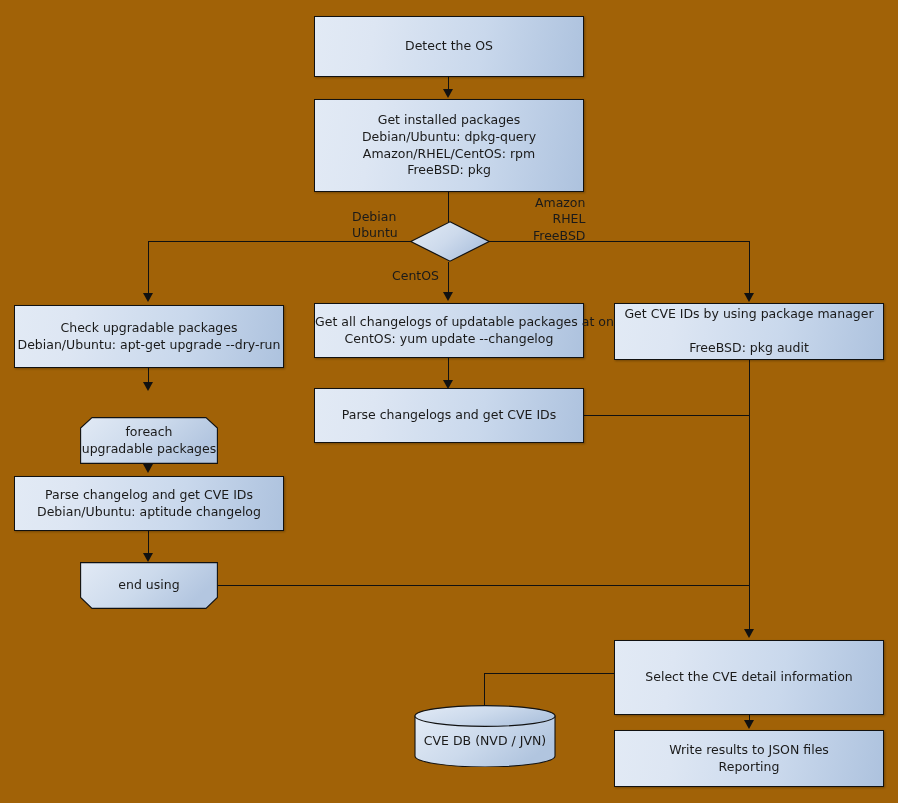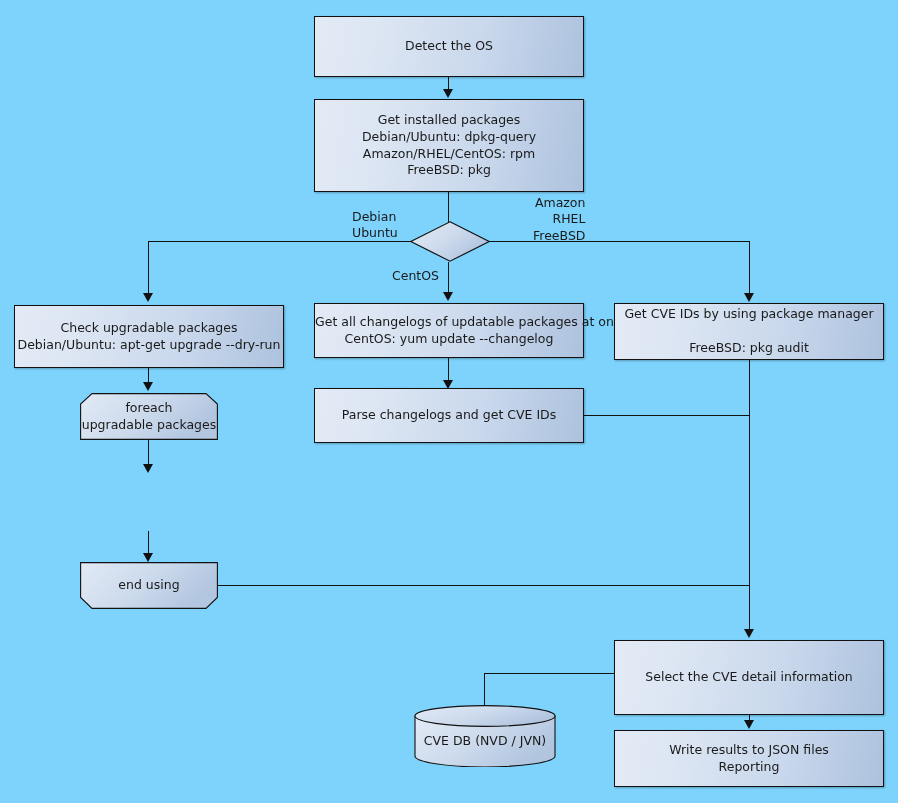--- a/index.html
+++ b/index.html
@@ -7,21 +7,21 @@
     padding: 0;
     background: #ffffff;
   }
   body {
     font-family: "DejaVu Sans", "Liberation Sans", sans-serif;
   }
   #canvas {
     position: relative;
     width: 898px;
     height: 803px;
-    background: #7dd3fc;
+    background: #a16207;
     overflow: hidden;
   }
   .node {
     position: absolute;
     box-sizing: border-box;
     display: flex;
     align-items: center;
     justify-content: center;
     text-align: center;
     color: #1a1a1a;
@@ -37,20 +37,21 @@
   }
   .node .txt {
     display: block;
     width: 100%;
   }
   
   .loop-start {
     border: none;
     background: none;
     box-shadow: none;
+    margin-top: 24px;
   }
   .loop-start .shape,
   .loop-end .shape,
   .diamond .shape,
   .cylinder .shape {
     position: absolute;
     left: 0; top: 0;
     width: 100%; height: 100%;
     z-index: -1;
   }
@@ -191,20 +192,26 @@
         </linearGradient>
       </defs>
       <polygon points="12,0.6 126,0.6 137.4,11 137.4,46.4 0.6,46.4 0.6,11" fill="url(#gloop1)" stroke="#111111" stroke-width="1.1"></polygon>
     </svg>
     <span class="txt">
       <span>foreach</span><br>
       <span>upgradable  packages</span>
     </span>
   </div>
 
+  <div class="node box" style="left:14px; top:476px; width:270px; height:55px;">
+    <span class="txt">
+      <span>Parse changelog and get  CVE IDs</span><br>
+      <span>Debian/Ubuntu: aptitude changelog</span>
+    </span>
+  </div>
 
   <div class="node loop-end" style="left:80px; top:562px; width:138px; height:47px;">
     <svg class="shape" viewBox="0 0 138 47" preserveAspectRatio="none">
       <defs>
         <linearGradient id="gloop2" x1="0" y1="0" x2="1" y2="0.35">
           <stop offset="0%" stop-color="#e2eaf5"></stop>
           <stop offset="55%" stop-color="#ccdaec"></stop>
           <stop offset="100%" stop-color="#b3c6e0"></stop>
         </linearGradient>
       </defs>

